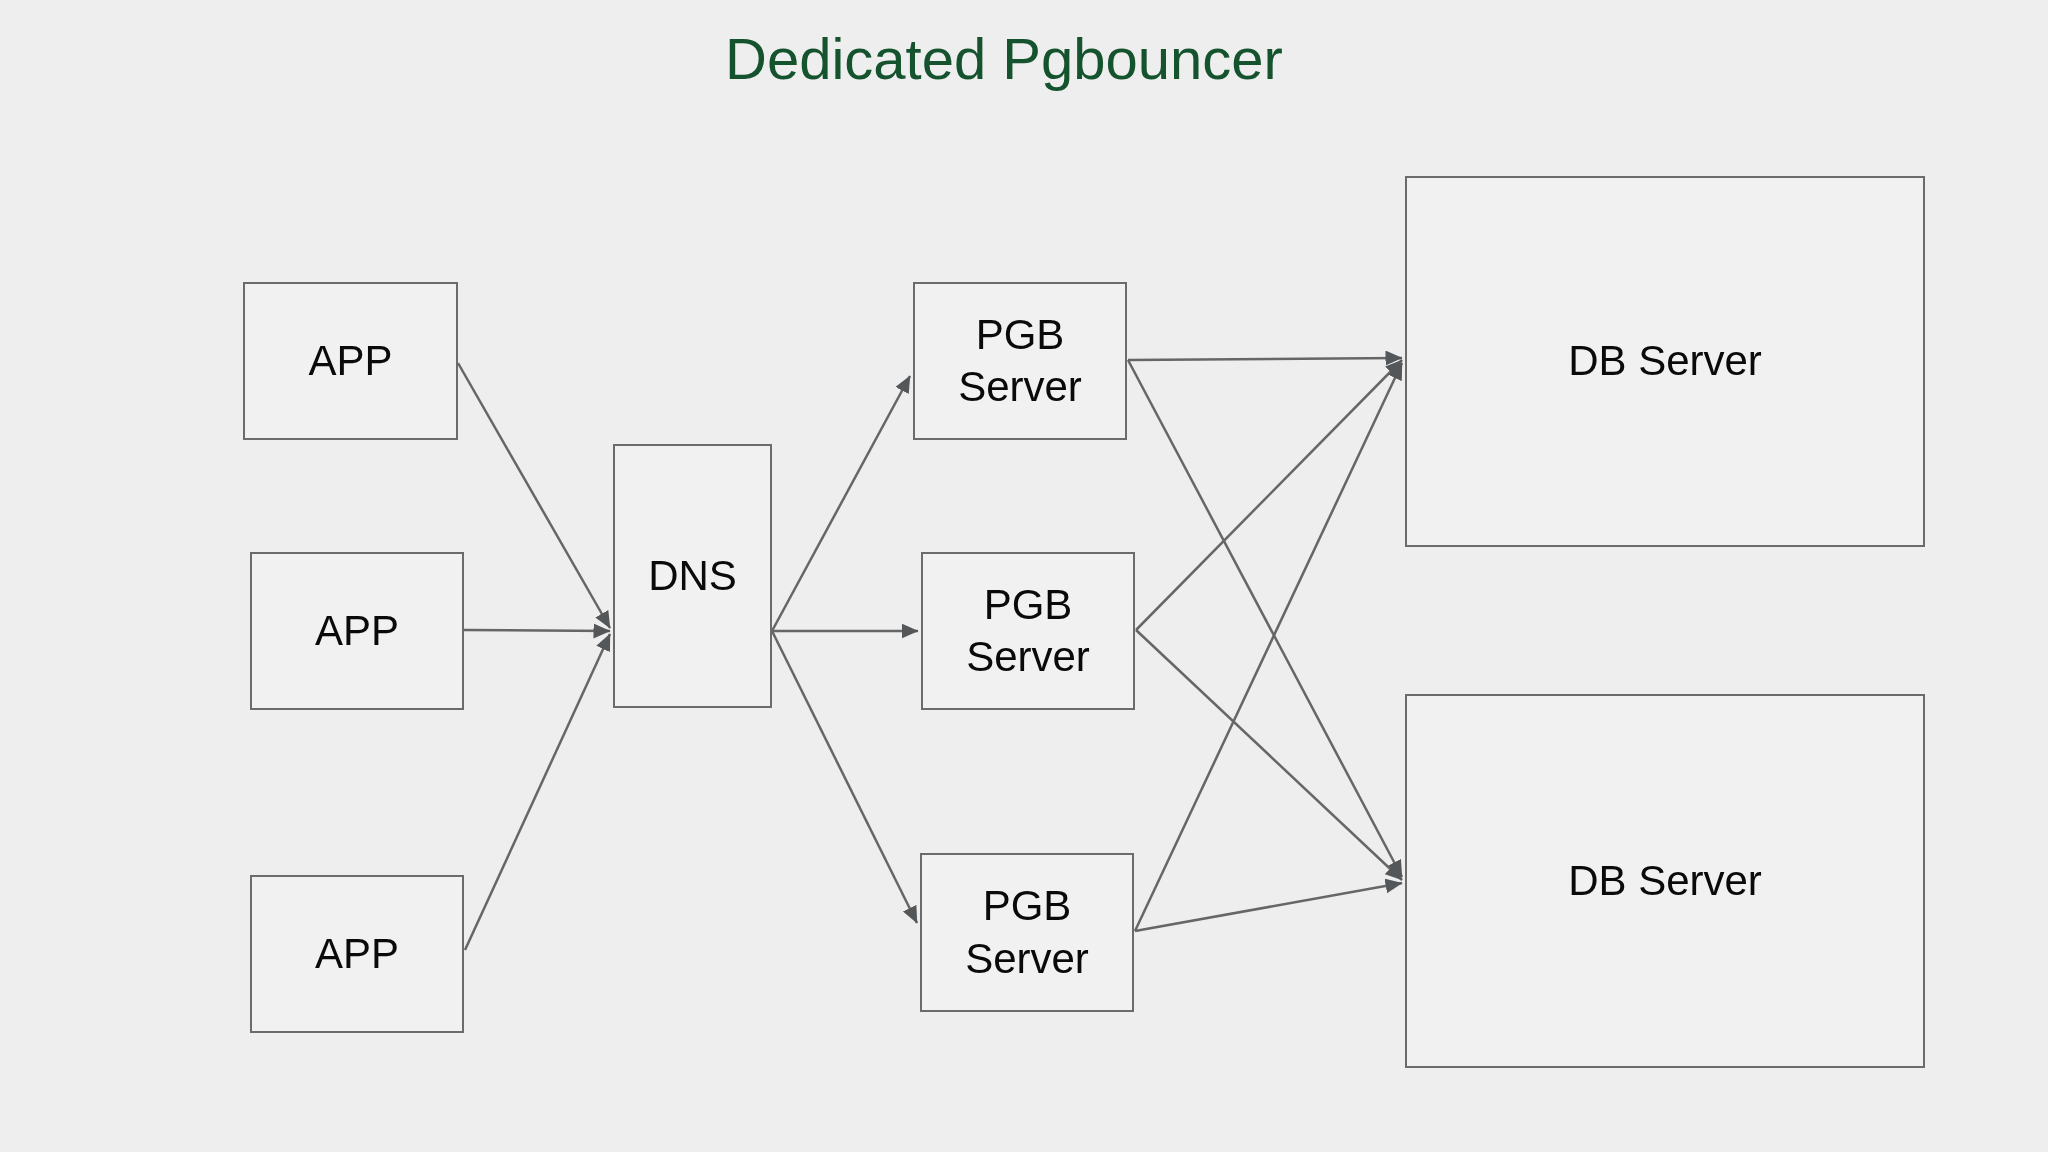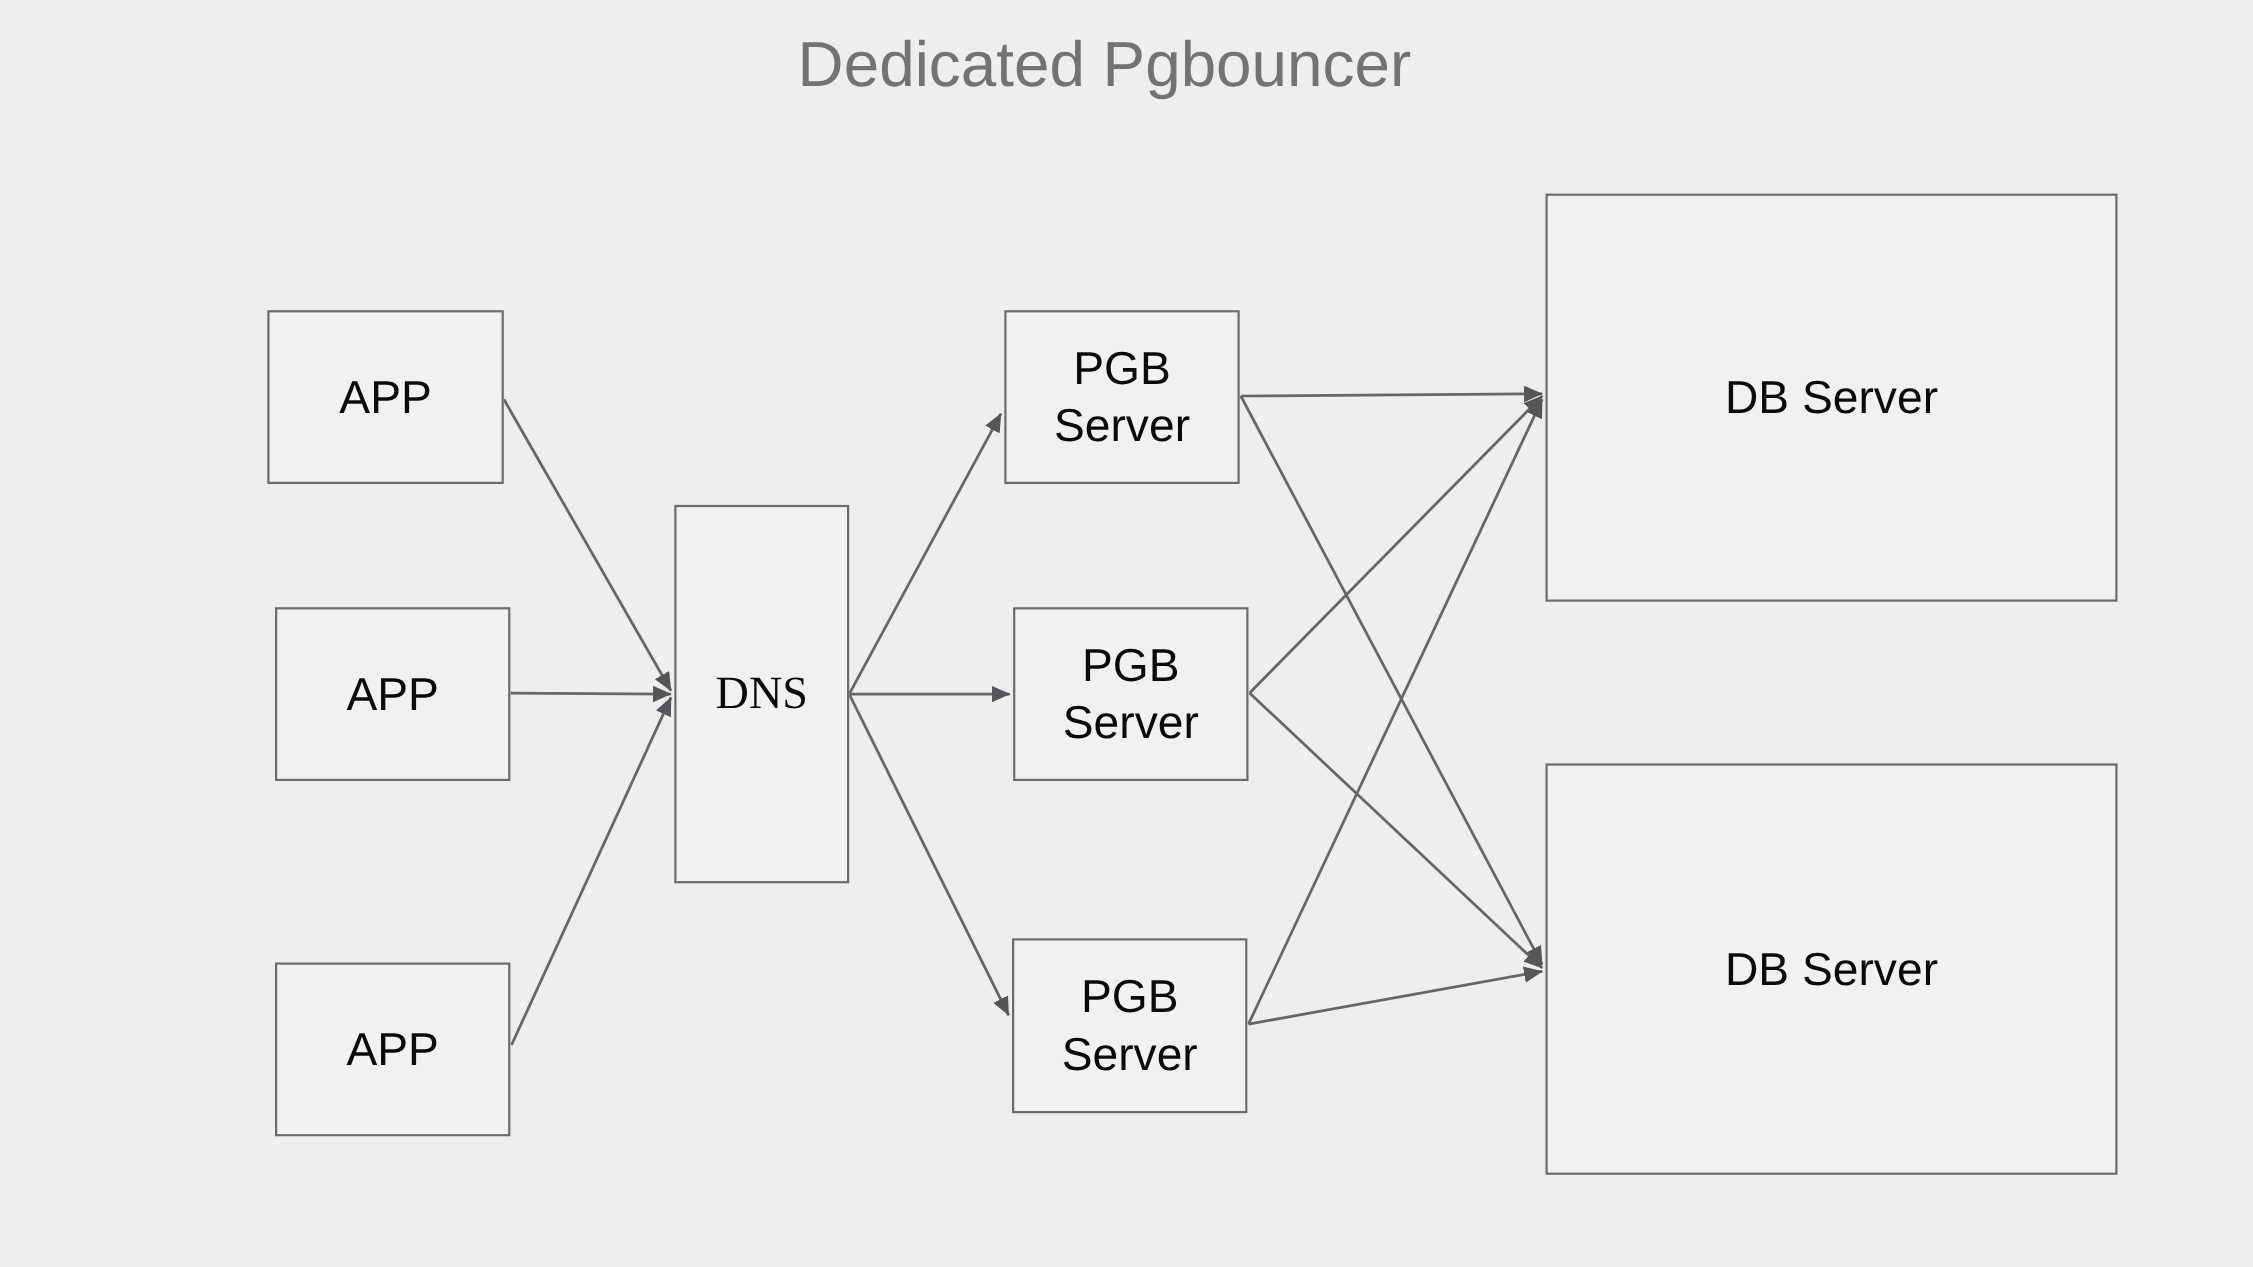--- a/index.html
+++ b/index.html
@@ -16,21 +16,21 @@
     overflow: hidden;
   }
   .diagram-title {
     position: absolute;
     left: 704px;
     top: 24px;
     width: 600px;
     text-align: center;
     font-size: 58px;
     line-height: 1.2;
-    color: #737373;
+    color: #14532d;
     letter-spacing: 0px;
     white-space: nowrap;
   }
   .edges-layer {
     position: absolute;
     left: 0;
     top: 0;
     width: 2048px;
     height: 1152px;
   }
@@ -51,21 +51,21 @@
     font-size: 42px;
     line-height: 1.25;
     color: #0a0a0a;
   }
   .node span { display: block; }
 
   
   .n-app1 { left: 243px;  top: 282px; width: 215px; height: 158px; }
   .n-app2 { left: 250px;  top: 552px; width: 214px; height: 158px; }
   .n-app3 { left: 250px;  top: 875px; width: 214px; height: 158px; }
-  .n-dns  { left: 613px;  top: 459px; width: 159px; height: 344px; font-family: Liberation Serif, serif; }
+  .n-dns  { left: 613px;  top: 444px; width: 159px; height: 264px; }
   .n-pgb1 { left: 913px;  top: 282px; width: 214px; height: 158px; }
   .n-pgb2 { left: 921px;  top: 552px; width: 214px; height: 158px; }
   .n-pgb3 { left: 920px;  top: 853px; width: 214px; height: 159px; }
   .n-db1  { left: 1405px; top: 176px; width: 520px; height: 371px; }
   .n-db2  { left: 1405px; top: 694px; width: 520px; height: 374px; }
 </style>
 </head>
 <body>
 
 <div class="canvas">

